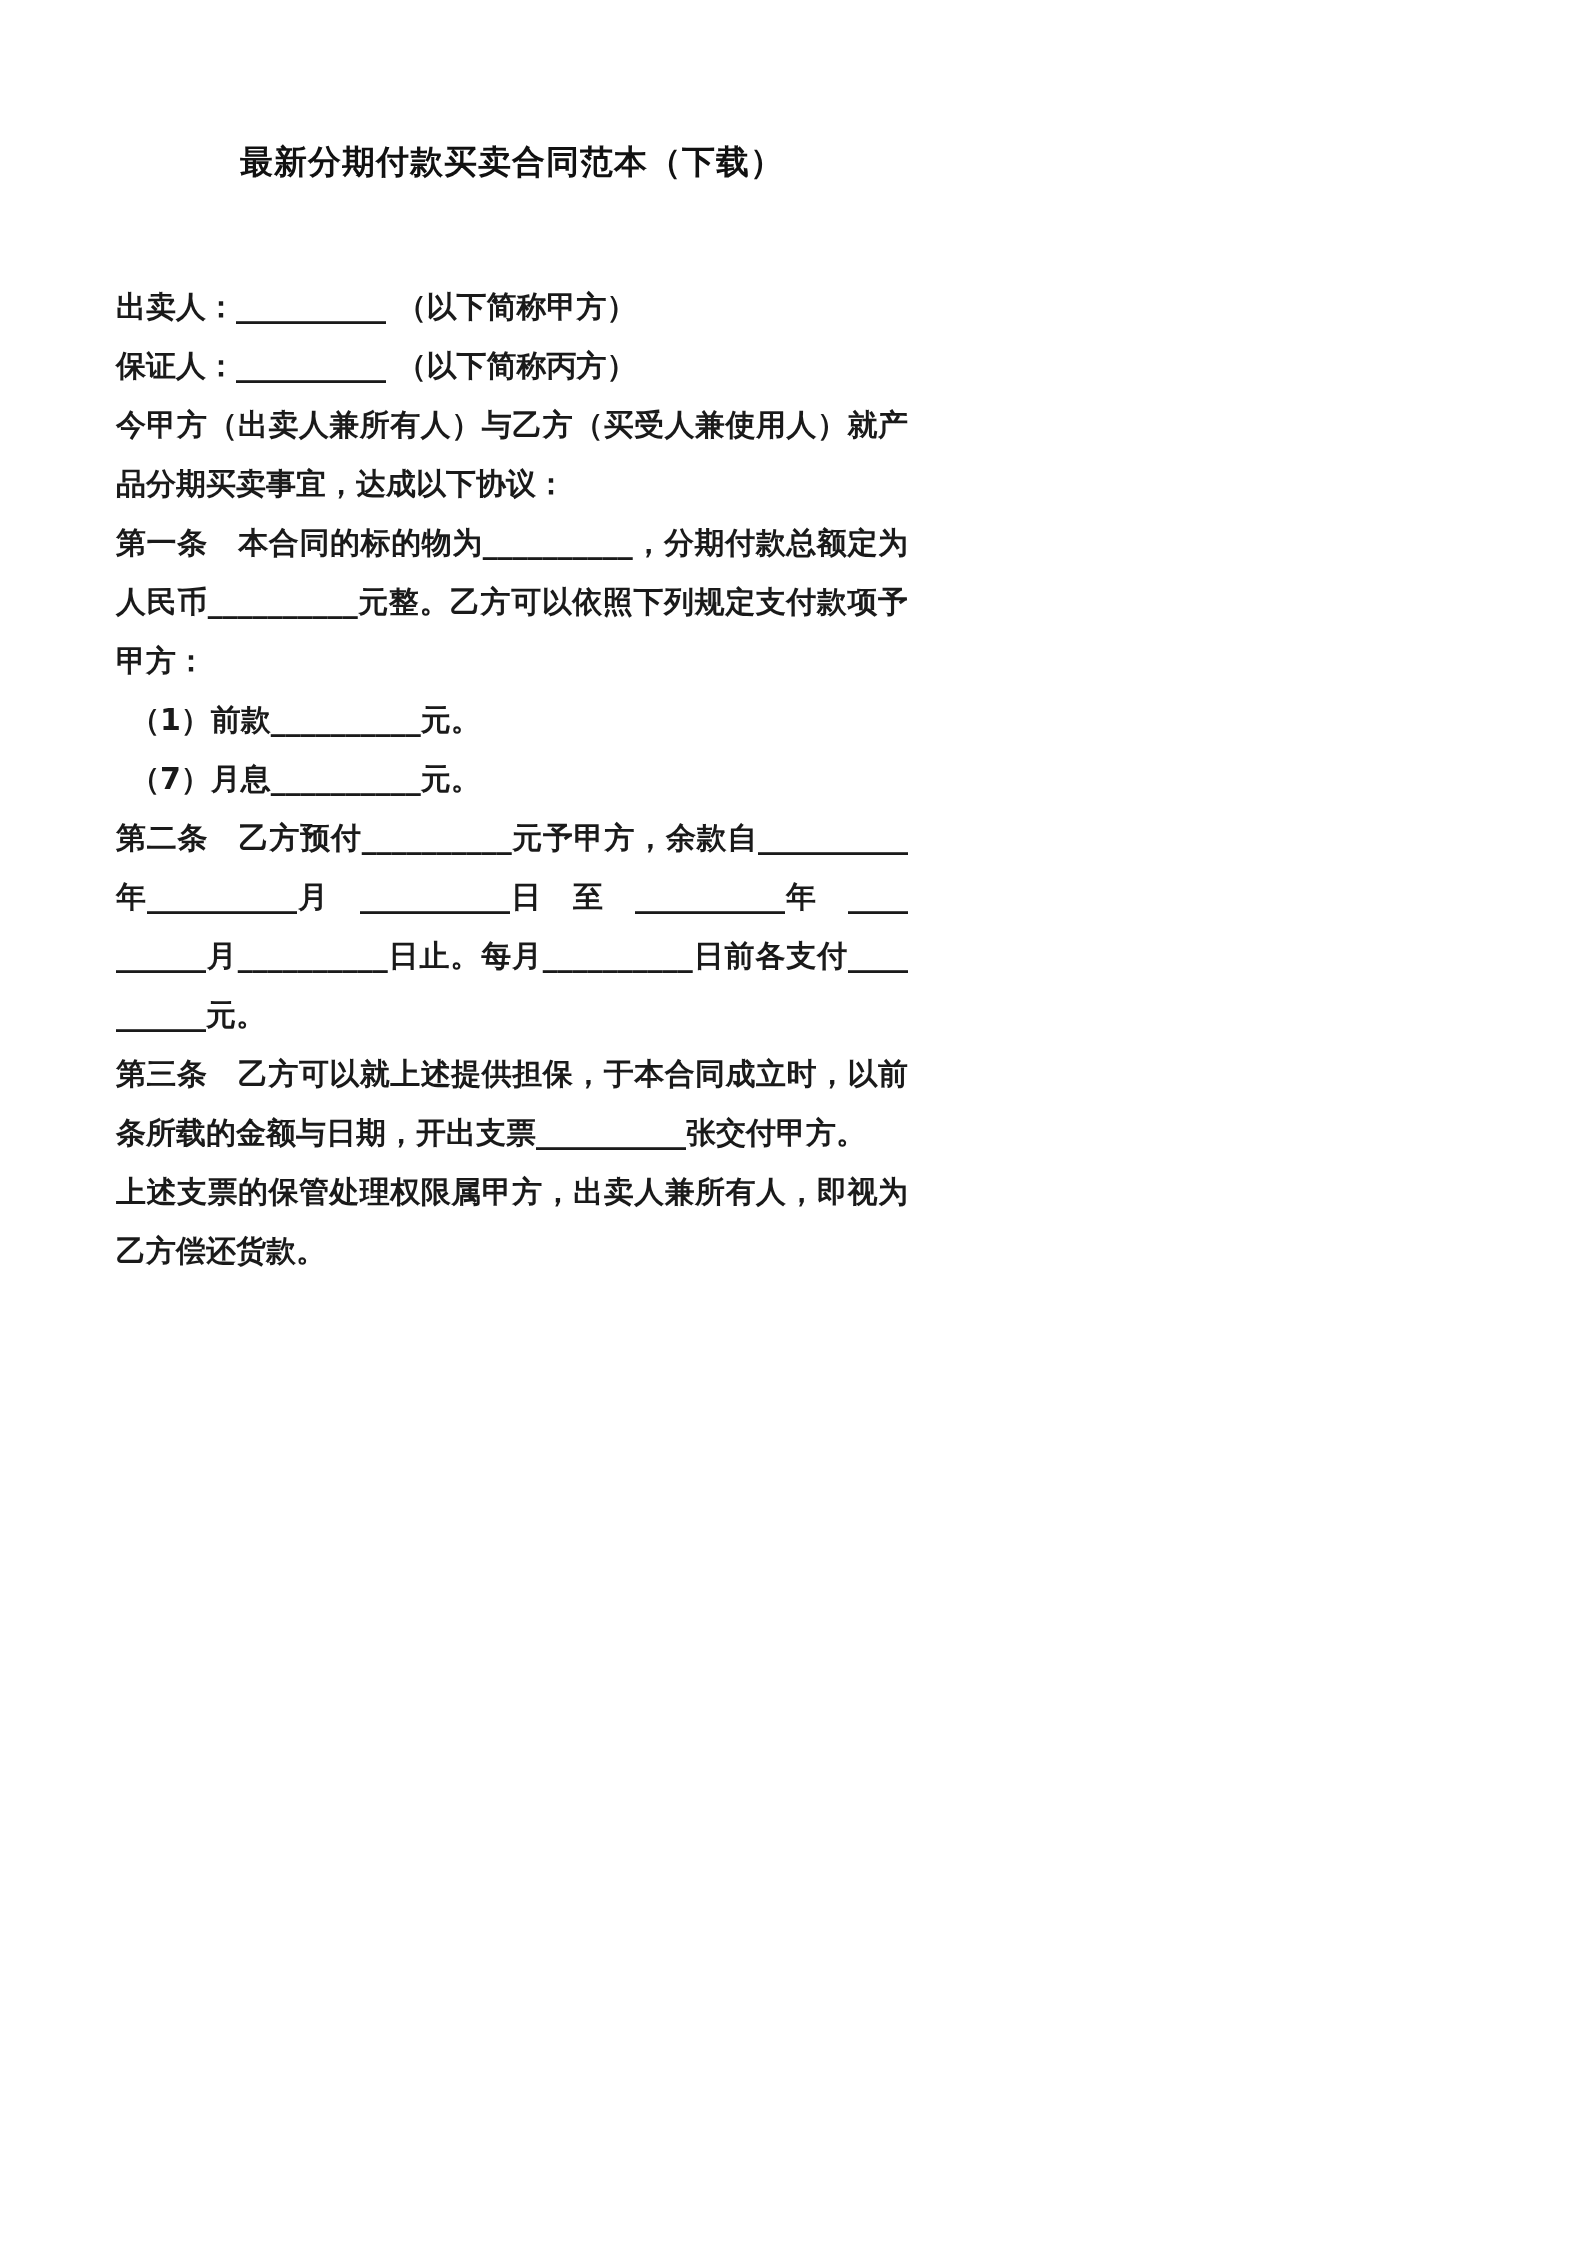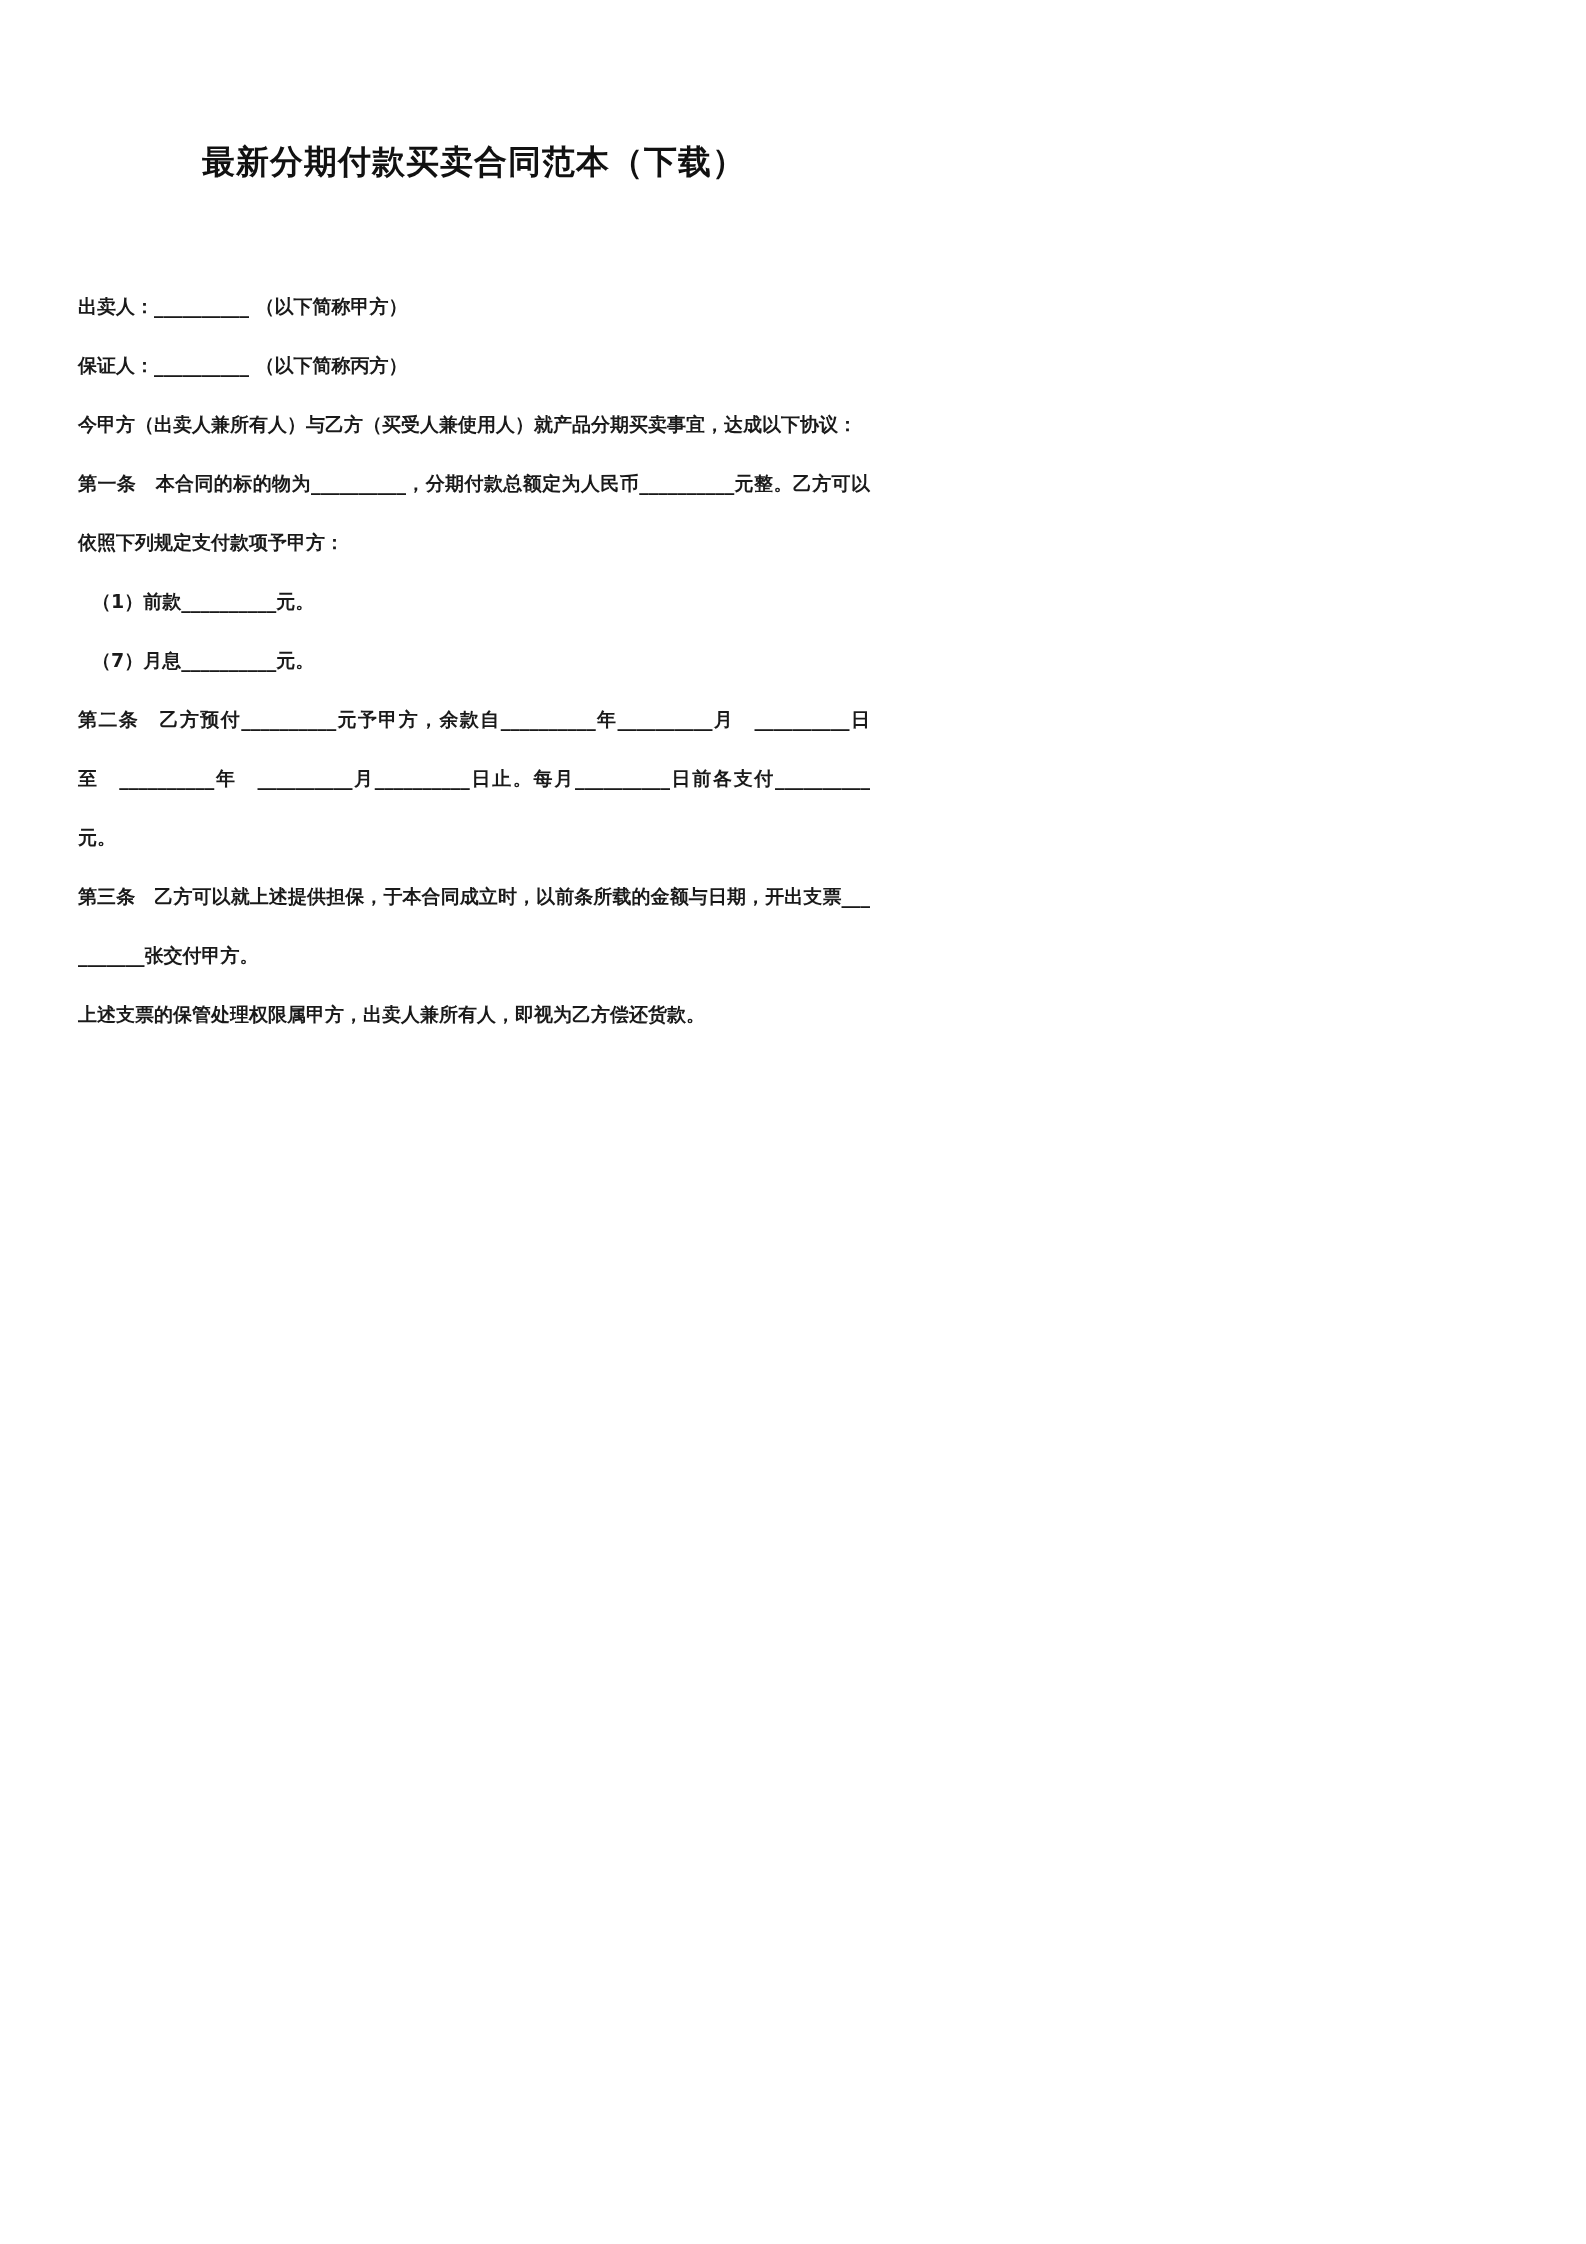--- a/index.html
+++ b/index.html
@@ -12,37 +12,37 @@
     min-height: 2244px;
     font-family: "DejaVu Sans", "Liberation Sans", sans-serif;
     color: #1a1a1a;
   }
   .page {
     position: relative;
     width: 1460px;
     min-height: 2244px;
     background: #ffffff;
     box-sizing: border-box;
-    padding: 140px 0 120px 78px;
+    padding: 140px 0 120px 116px;
   }
   .title {
     width: 792px;
     margin: 0 0 92px 0;
     text-align: center;
     font-size: 33px;
     font-weight: 700;
     letter-spacing: 1px;
     color: #111111;
   }
   .body {
     width: 792px;
   }
   .para {
     margin: 0;
-    font-size: 19px;
+    font-size: 30px;
     font-weight: 700;
     line-height: 59px;
     text-align: justify;
     word-break: break-all;
     color: #1a1a1a;
   }
   .indent {
     text-indent: 14px;
   }
 </style>

